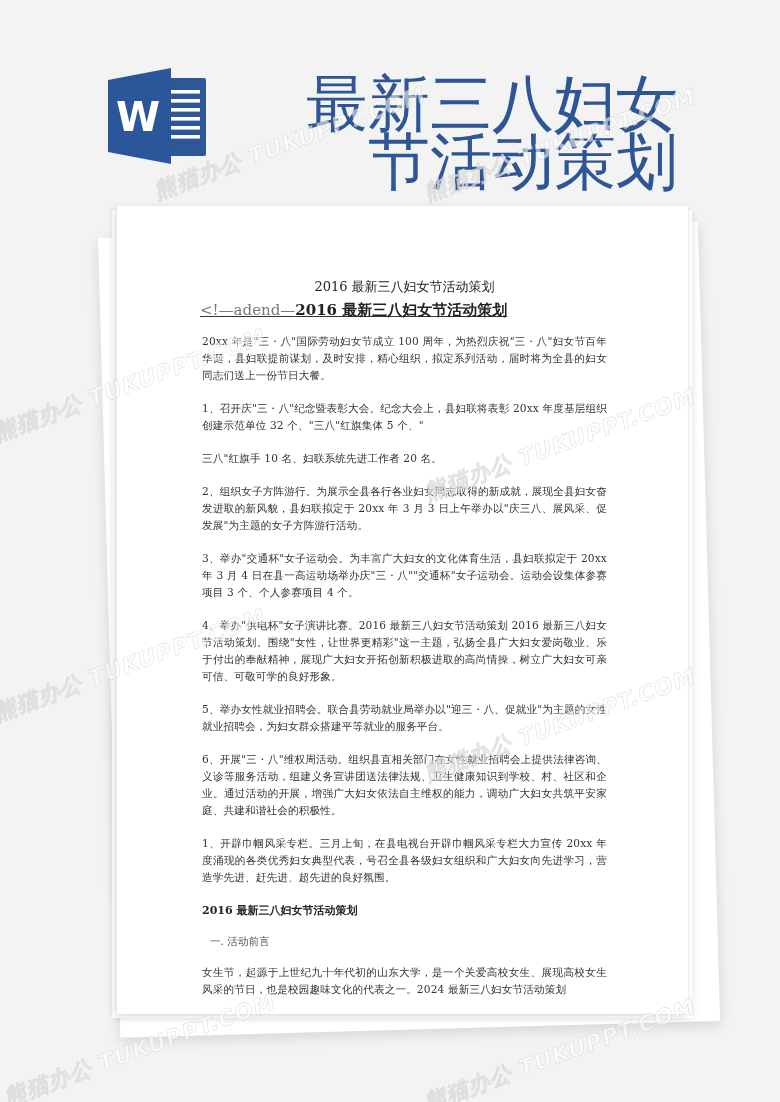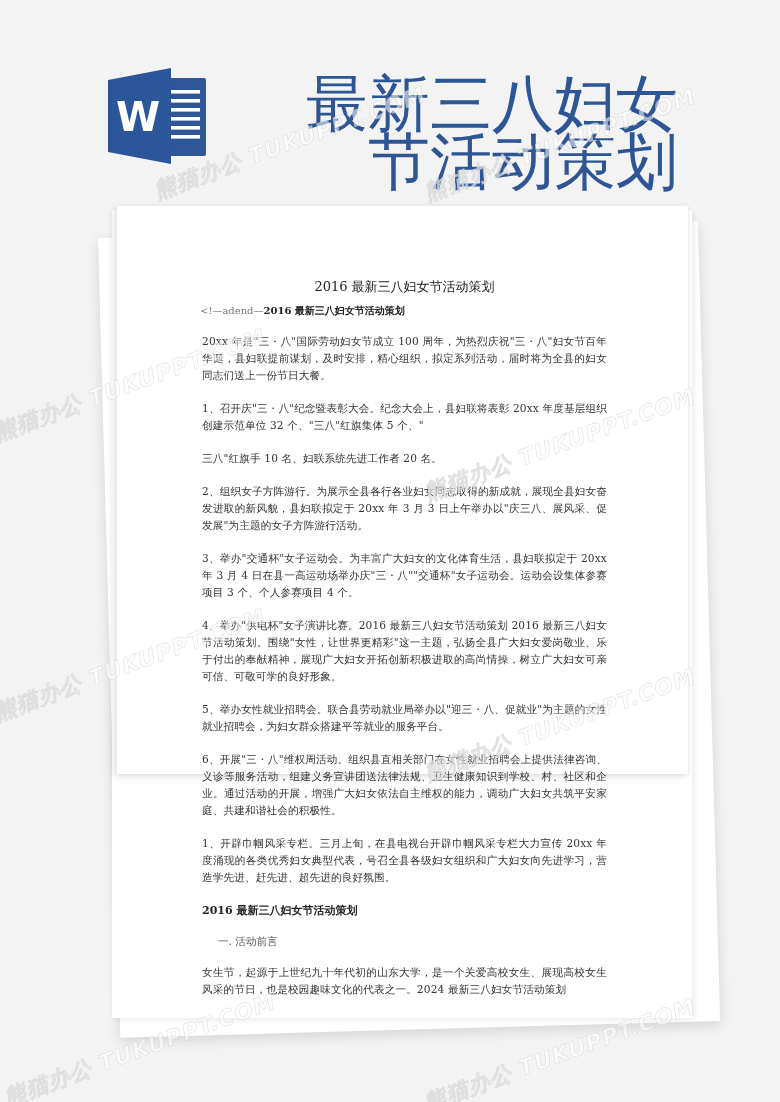--- a/index.html
+++ b/index.html
@@ -48,56 +48,57 @@
   }
   .paper-back2 {
     position: absolute;
     left: 112px; top: 210px; width: 580px; height: 808px;
     background: #ffffff;
     box-shadow: 2px 2px 6px rgba(0,0,0,0.08);
     z-index: 2;
   }
   .page {
     position: absolute;
-    left: 117px; top: 206px; width: 571px; height: 568px;
+    left: 117px; top: 206px; width: 571px; height: 808px;
     background: #ffffff;
     box-shadow: -3px 2px 8px rgba(0,0,0,0.12), 1px 1px 3px rgba(0,0,0,0.06);
     z-index: 3;
   }
   .page-content {
     position: absolute; left: 85px; top: 72px; width: 405px;
     color: #333;
     font-size: 10.6px;
     line-height: 17px;
   }
   .doc-heading {
     text-align: center;
     font-size: 13px;
     line-height: 18px;
     color: #222;
     margin: 0 0 6px 0;
     font-weight: normal;
   }
   .adend-line {
-    font-size: 10px; line-height: 17px; margin: 0 0 14px -2px;
+    font-size: 15px; line-height: 17px; margin: 0 0 14px -2px;
     color: #333;
+    text-decoration: underline;
   }
   .adend-line .marker { color: #777; font-weight: normal; }
   .adend-line .bold { font-weight: bold; color: #222; }
   .para {
     margin: 0 0 16px 0;
     text-align: justify;
     letter-spacing: 0.15px;
   }
   .section-title {
     font-weight: bold; color: #222; font-size: 11px;
     margin: 0 0 14px 0;
   }
   .sub-title {
-    color: #555; margin: 0 0 14px 16px;
+    color: #555; margin: 0 0 14px 8px;
   }
 </style>
 </head>
 <body>
 
 <div class="header">
   <div class="word-icon">
     <svg width="102" height="96" viewBox="0 0 102 96">
       <rect x="44" y="10" width="54" height="78" rx="2" fill="#2f5797"></rect>
       <g fill="#ffffff">

